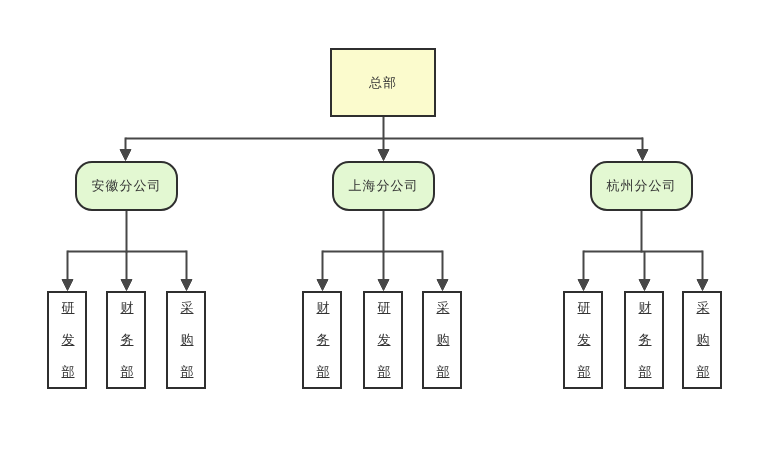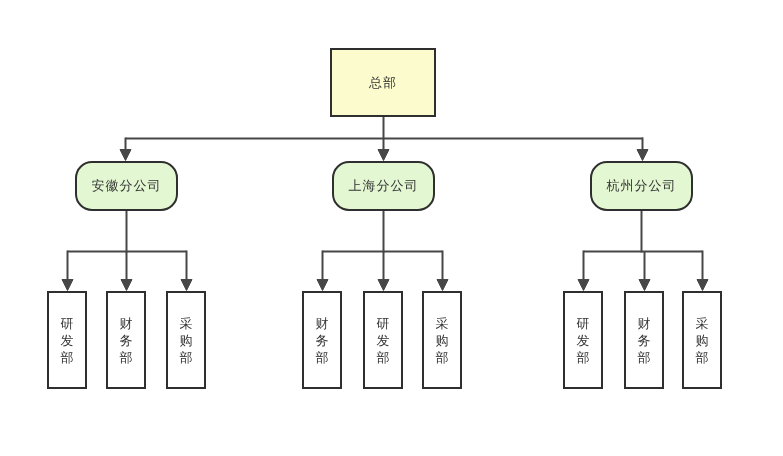--- a/index.html
+++ b/index.html
@@ -17,22 +17,22 @@
   svg.connectors polygon{fill:var(--line);stroke:var(--line);stroke-width:1;stroke-linejoin:miter;}
   .box{
     position:absolute;display:flex;align-items:center;justify-content:center;
     border:2px solid var(--border);box-sizing:border-box;
     font-size:13px;color:var(--text);letter-spacing:1px;
   }
   .root{background:var(--root-fill);}
   .branch{background:var(--branch-fill);border-radius:17px;}
   .dept{background:var(--dept-fill);}
   .vtext{
-    display:block;width:15px;line-height:17px;text-align:center;
-    word-break:break-all;letter-spacing:0;
+    display:block;width:15px;line-height:32px;text-align:right;
+    word-break:break-all;letter-spacing:0;text-decoration:underline;
   }
 </style>
 </head>
 <body>
 
 <div class="canvas">
 
   <svg class="connectors" viewBox="0 0 783 456">
 
     <g>

